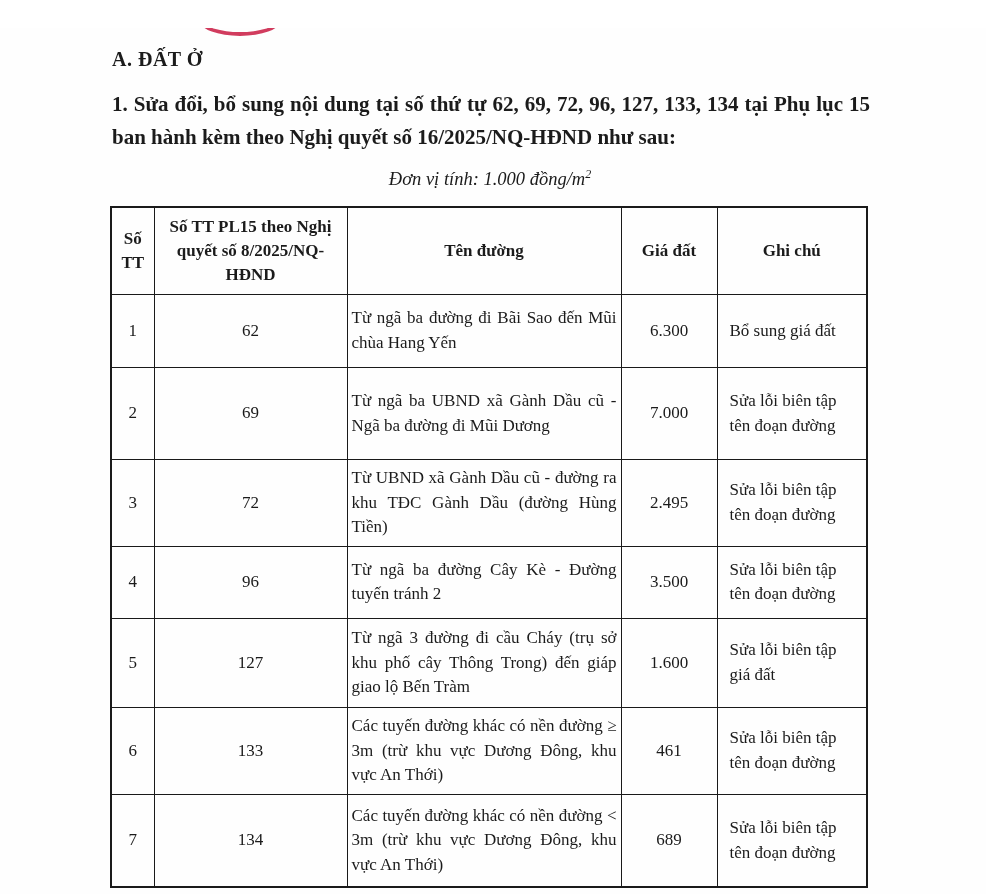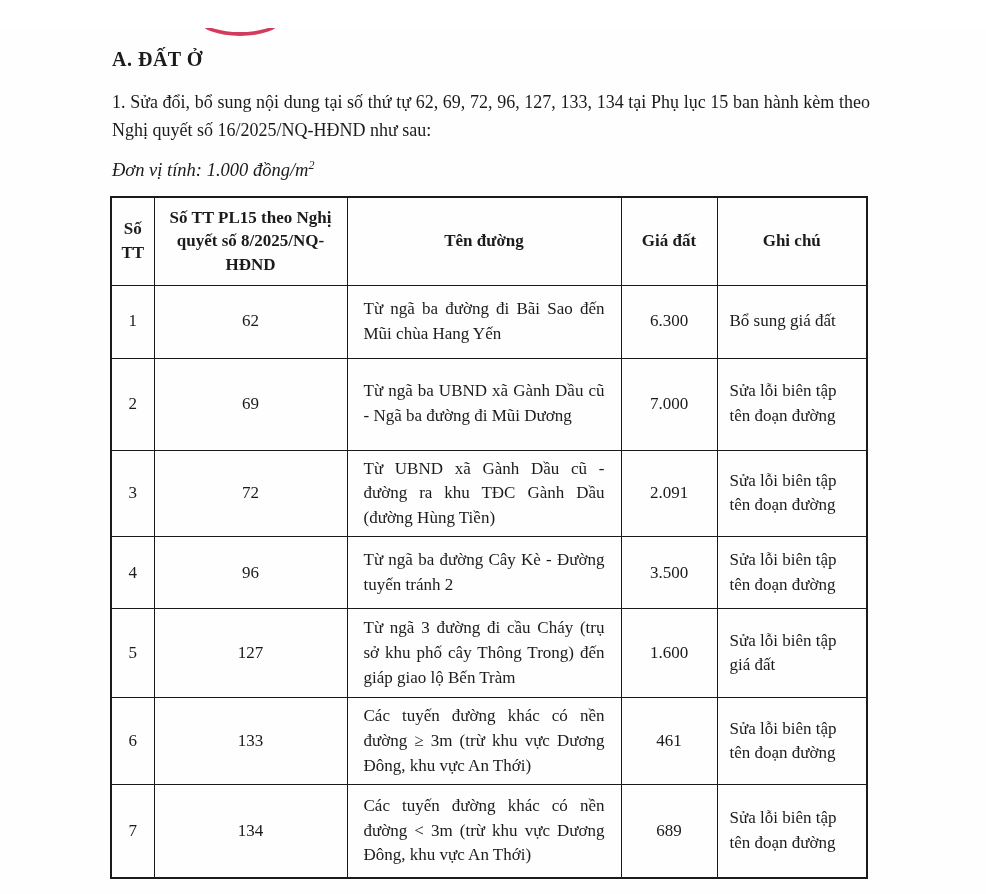--- a/index.html
+++ b/index.html
@@ -29,30 +29,30 @@
   }
   .section-heading {
     margin: 4px 0 0 0;
     font-size: 20px;
     font-weight: bold;
     letter-spacing: 0.5px;
     line-height: 1.25;
   }
   .intro {
     margin: 16px 0 0 0;
-    font-size: 18px;
-    font-weight: normal;
+    font-size: 21px;
+    font-weight: bold;
     line-height: 1.58;
     text-align: justify;
   }
   .unit-note {
     margin: 13px 2px 0 0;
     font-size: 18.5px;
     font-style: italic;
-    text-align: left;
+    text-align: center;
   }
   .unit-note sup { font-size: 12px; }
   table.doc-table {
     margin-top: 15px;
     margin-left: -2px;
     width: 756px;
     border-collapse: collapse;
     table-layout: fixed;
     border: 2.5px solid #1a1a1a;
   }
@@ -66,21 +66,21 @@
     box-sizing: border-box;
   }
   .doc-table th {
     font-weight: bold;
     text-align: center;
     line-height: 1.4;
     padding: 4px 8px;
   }
   .doc-table thead tr { height: 88px; }
   td.c-center { text-align: center; }
-  td.c-road   { text-align: justify; padding: 6px 16px; }
+  td.c-road   { text-align: justify; padding: 6px 4px; }
   td.c-note   { text-align: left; padding: 6px 12px; }
   tbody tr:nth-child(1) { height: 73px; }
   tbody tr:nth-child(2) { height: 92px; }
   tbody tr:nth-child(3) { height: 85px; }
   tbody tr:nth-child(4) { height: 72px; }
   tbody tr:nth-child(5) { height: 89px; }
   tbody tr:nth-child(6) { height: 86px; }
   tbody tr:nth-child(7) { height: 93px; }
 </style>
 </head>
@@ -124,21 +124,21 @@
           <td class="c-center">2</td>
           <td class="c-center">69</td>
           <td class="c-road">Từ ngã ba UBND xã Gành Dầu cũ - Ngã ba đường đi Mũi Dương</td>
           <td class="c-center">7.000</td>
           <td class="c-note">Sửa lỗi biên tập tên đoạn đường</td>
         </tr>
         <tr>
           <td class="c-center">3</td>
           <td class="c-center">72</td>
           <td class="c-road">Từ UBND xã Gành Dầu cũ - đường ra khu TĐC Gành Dầu (đường Hùng Tiền)</td>
-          <td class="c-center">2.091</td>
+          <td class="c-center">2.495</td>
           <td class="c-note">Sửa lỗi biên tập tên đoạn đường</td>
         </tr>
         <tr>
           <td class="c-center">4</td>
           <td class="c-center">96</td>
           <td class="c-road">Từ ngã ba đường Cây Kè - Đường tuyến tránh 2</td>
           <td class="c-center">3.500</td>
           <td class="c-note">Sửa lỗi biên tập tên đoạn đường</td>
         </tr>
         <tr>

